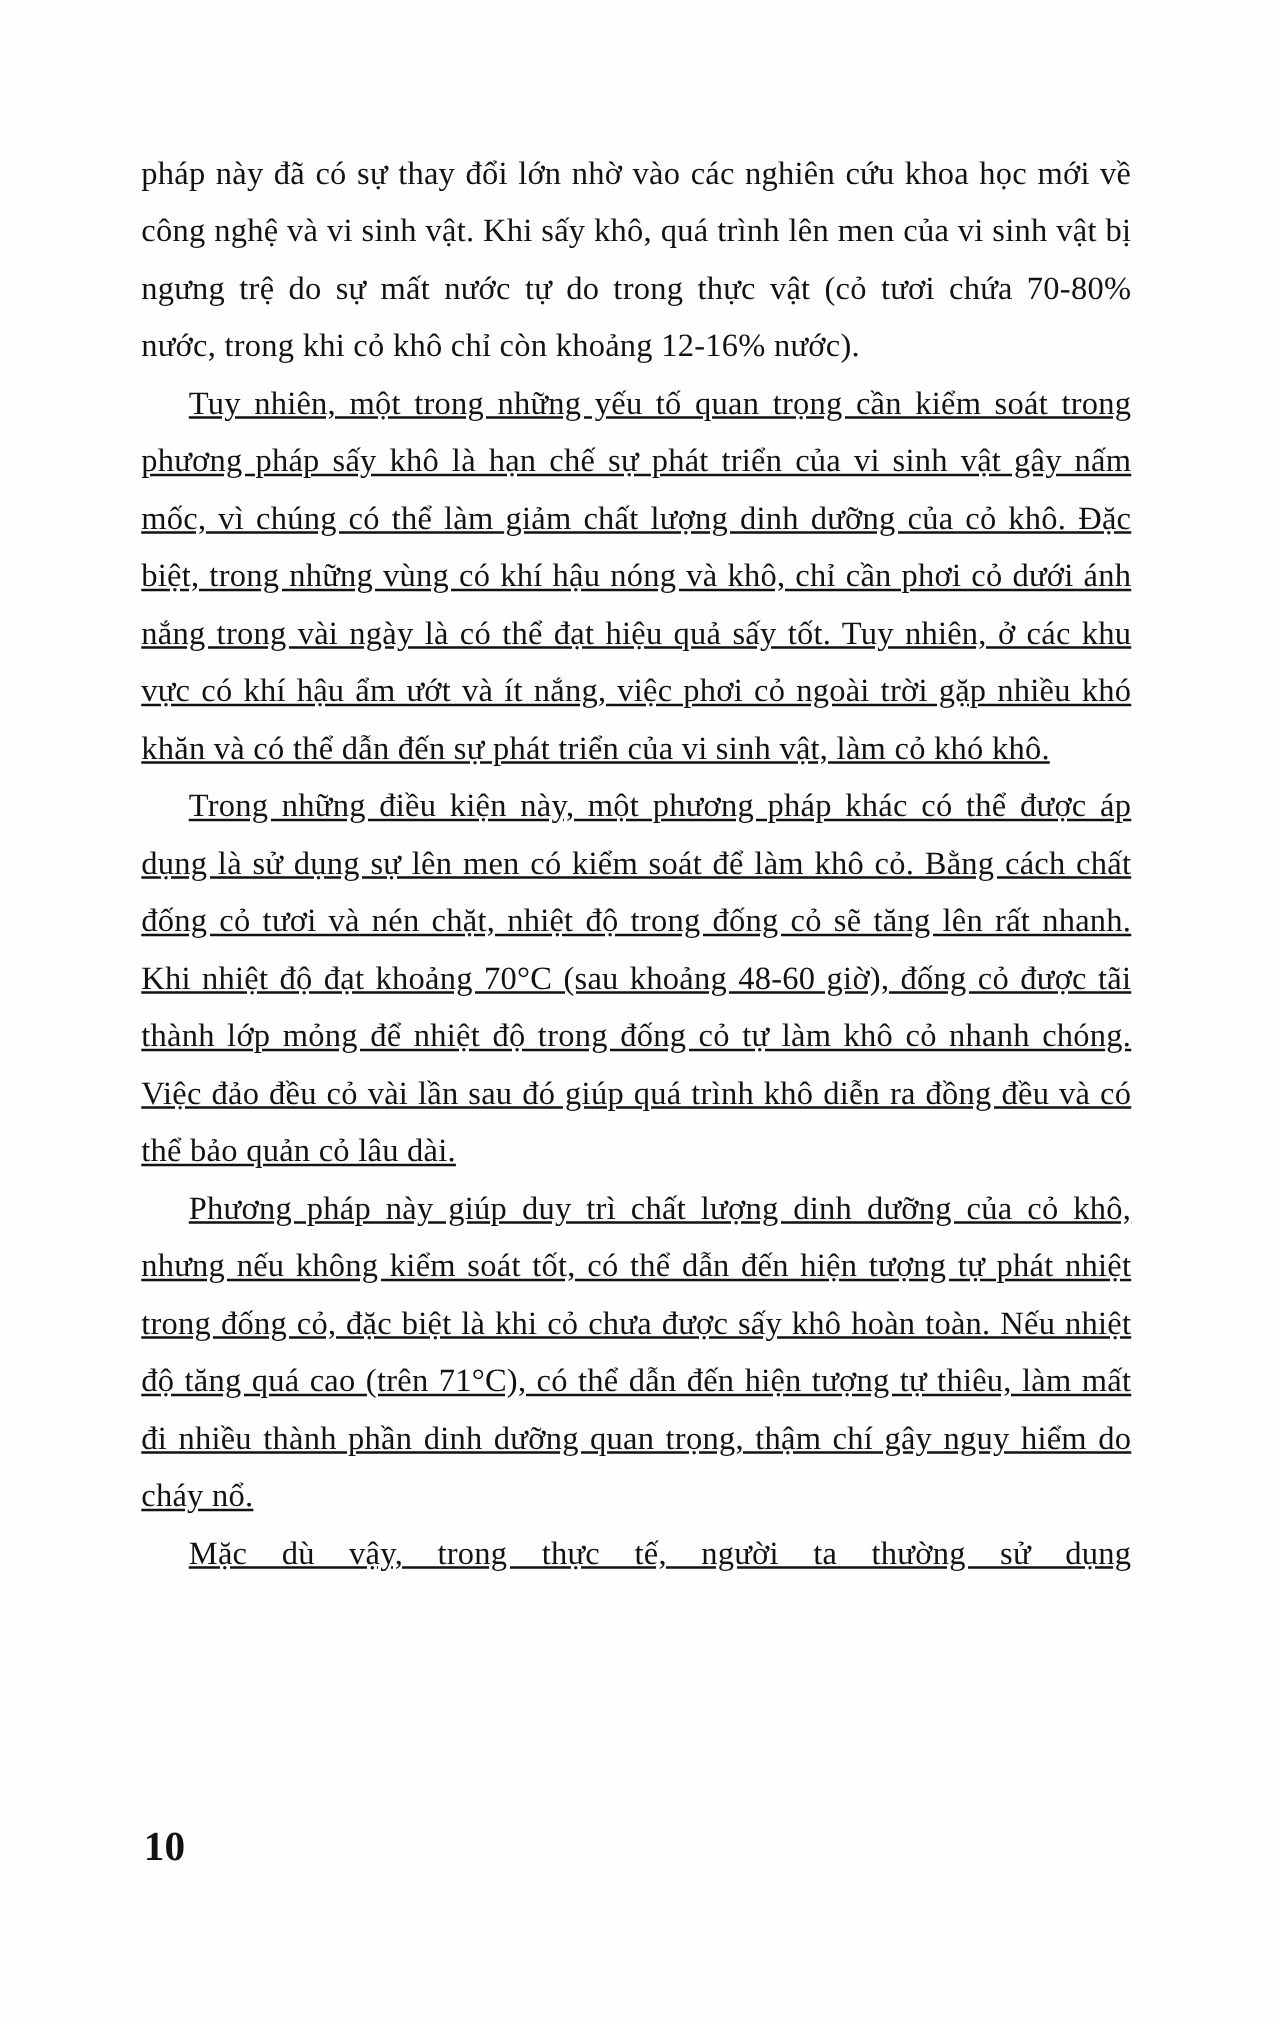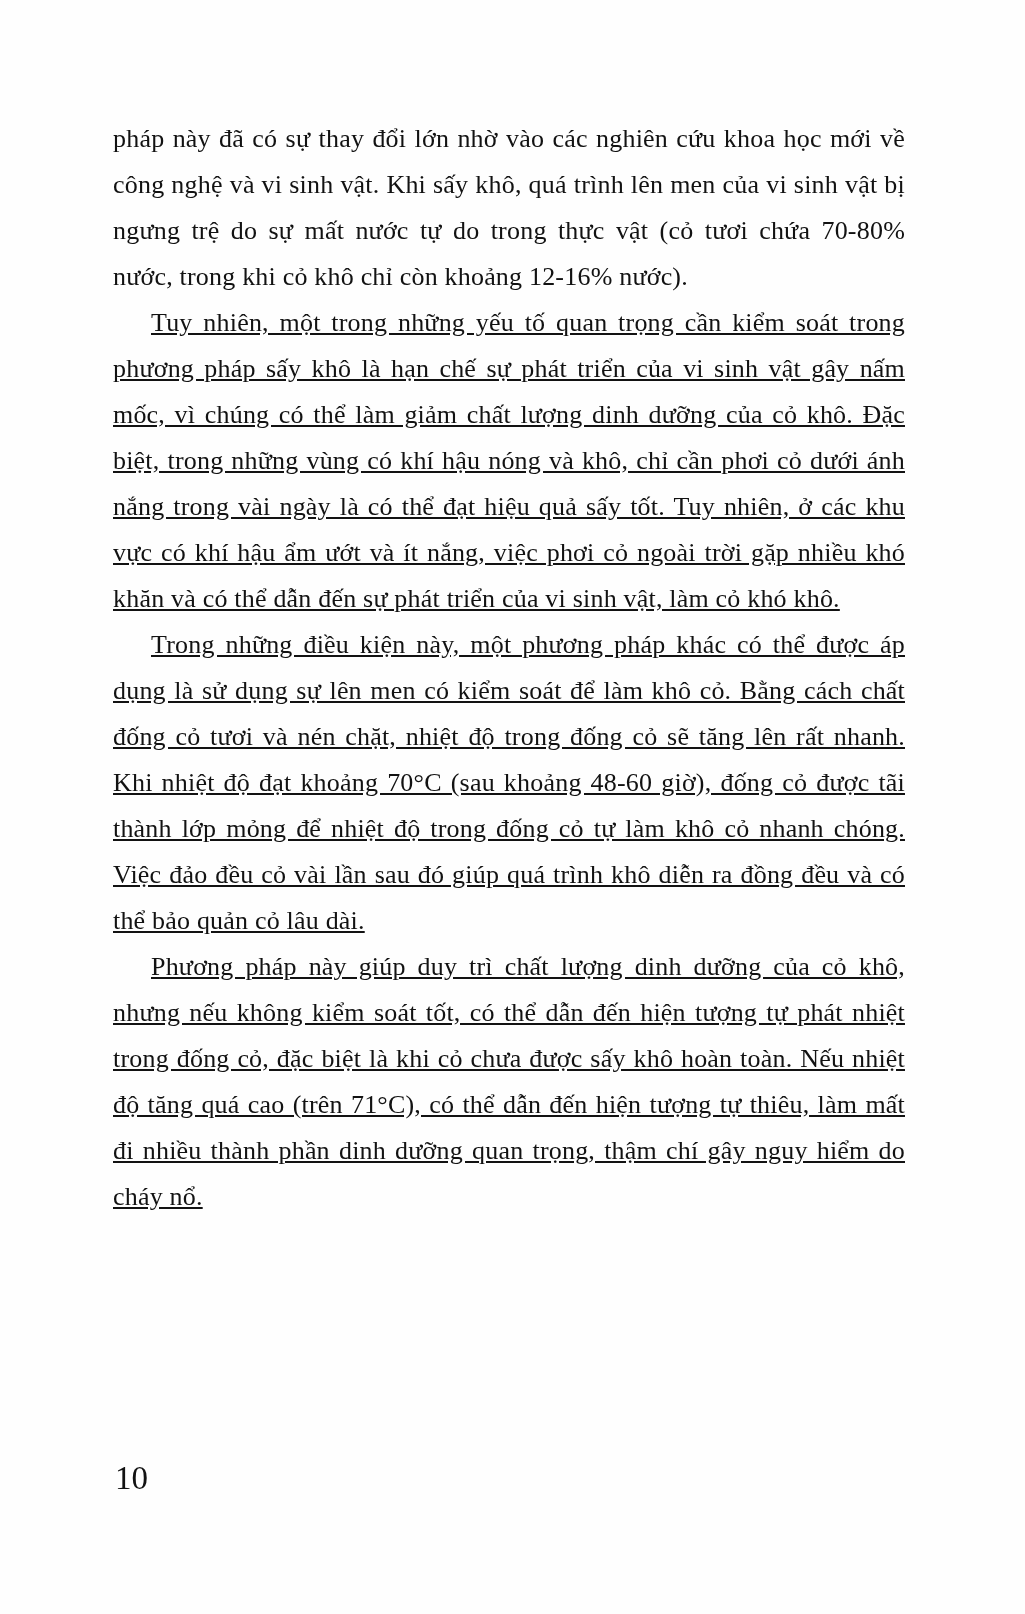--- a/index.html
+++ b/index.html
@@ -41,29 +41,30 @@
   
   p.para.force-justify {
     text-align-last: justify;
   }
   .page-number {
     position: absolute;
     left: 115px;
     top: 1455px;
     font-size: 33px;
     line-height: 46px;
-    font-weight: normal;
+    font-weight: bold;
     color: #121212;
   }
 </style>
 </head>
 <body>
 
 <div class="page">
   <div class="text-block">
     <p class="para">pháp này đã có sự thay đổi lớn nhờ vào các nghiên cứu khoa học mới về công nghệ và vi sinh vật. Khi sấy khô, quá trình lên men của vi sinh vật bị ngưng trệ do sự mất nước tự do trong thực vật (cỏ tươi chứa 70-80% nước, trong khi cỏ khô chỉ còn khoảng 12-16% nước).</p>
     <p class="para indent">Tuy nhiên, một trong những yếu tố quan trọng cần kiểm soát trong phương pháp sấy khô là hạn chế sự phát triển của vi sinh vật gây nấm mốc, vì chúng có thể làm giảm chất lượng dinh dưỡng của cỏ khô. Đặc biệt, trong những vùng có khí hậu nóng và khô, chỉ cần phơi cỏ dưới ánh nắng trong vài ngày là có thể đạt hiệu quả sấy tốt. Tuy nhiên, ở các khu vực có khí hậu ẩm ướt và ít nắng, việc phơi cỏ ngoài trời gặp nhiều khó khăn và có thể dẫn đến sự phát triển của vi sinh vật, làm cỏ khó khô.</p>
     <p class="para indent">Trong những điều kiện này, một phương pháp khác có thể được áp dụng là sử dụng sự lên men có kiểm soát để làm khô cỏ. Bằng cách chất đống cỏ tươi và nén chặt, nhiệt độ trong đống cỏ sẽ tăng lên rất nhanh. Khi nhiệt độ đạt khoảng 70°C (sau khoảng 48-60 giờ), đống cỏ được tãi thành lớp mỏng để nhiệt độ trong đống cỏ tự làm khô cỏ nhanh chóng. Việc đảo đều cỏ vài lần sau đó giúp quá trình khô diễn ra đồng đều và có thể bảo quản cỏ lâu dài.</p>
     <p class="para indent">Phương pháp này giúp duy trì chất lượng dinh dưỡng của cỏ khô, nhưng nếu không kiểm soát tốt, có thể dẫn đến hiện tượng tự phát nhiệt trong đống cỏ, đặc biệt là khi cỏ chưa được sấy khô hoàn toàn. Nếu nhiệt độ tăng quá cao (trên 71°C), có thể dẫn đến hiện tượng tự thiêu, làm mất đi nhiều thành phần dinh dưỡng quan trọng, thậm chí gây nguy hiểm do cháy nổ.</p>
+    <p class="para indent force-justify">Mặc dù vậy, trong thực tế, người ta thường sử dụng</p>
   </div>
 
   <div class="page-number">10</div>
 </div>
 
 </body></html>

